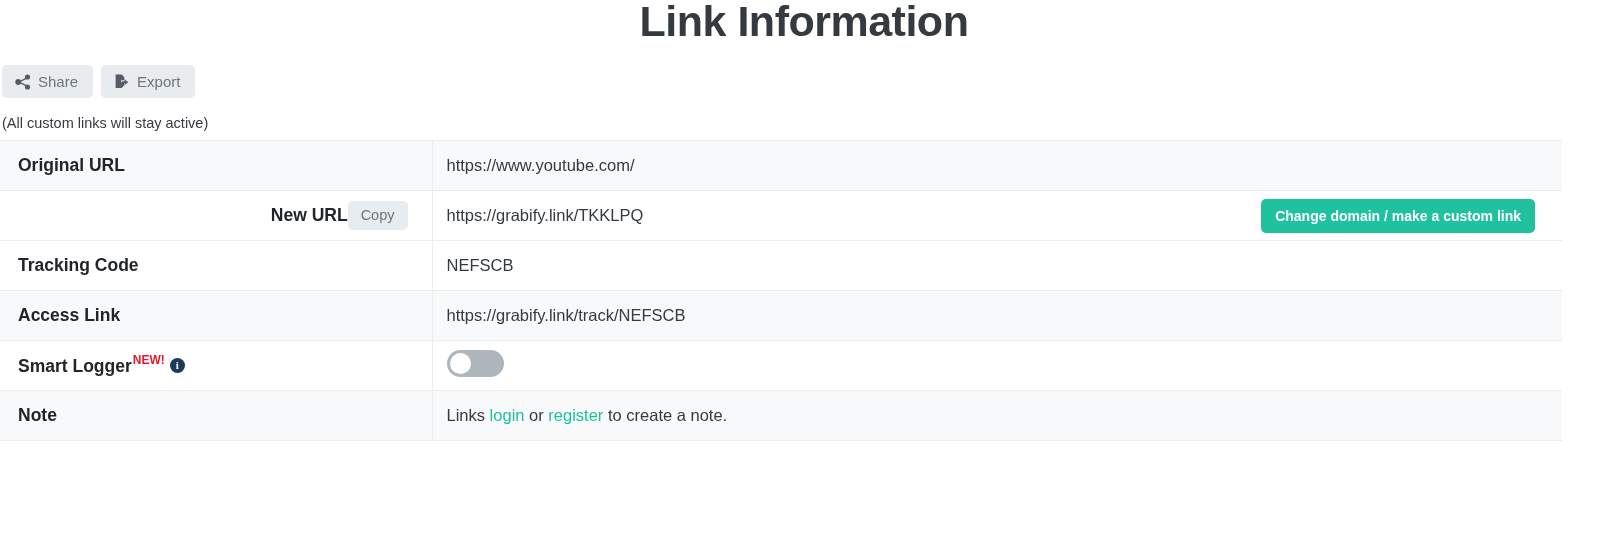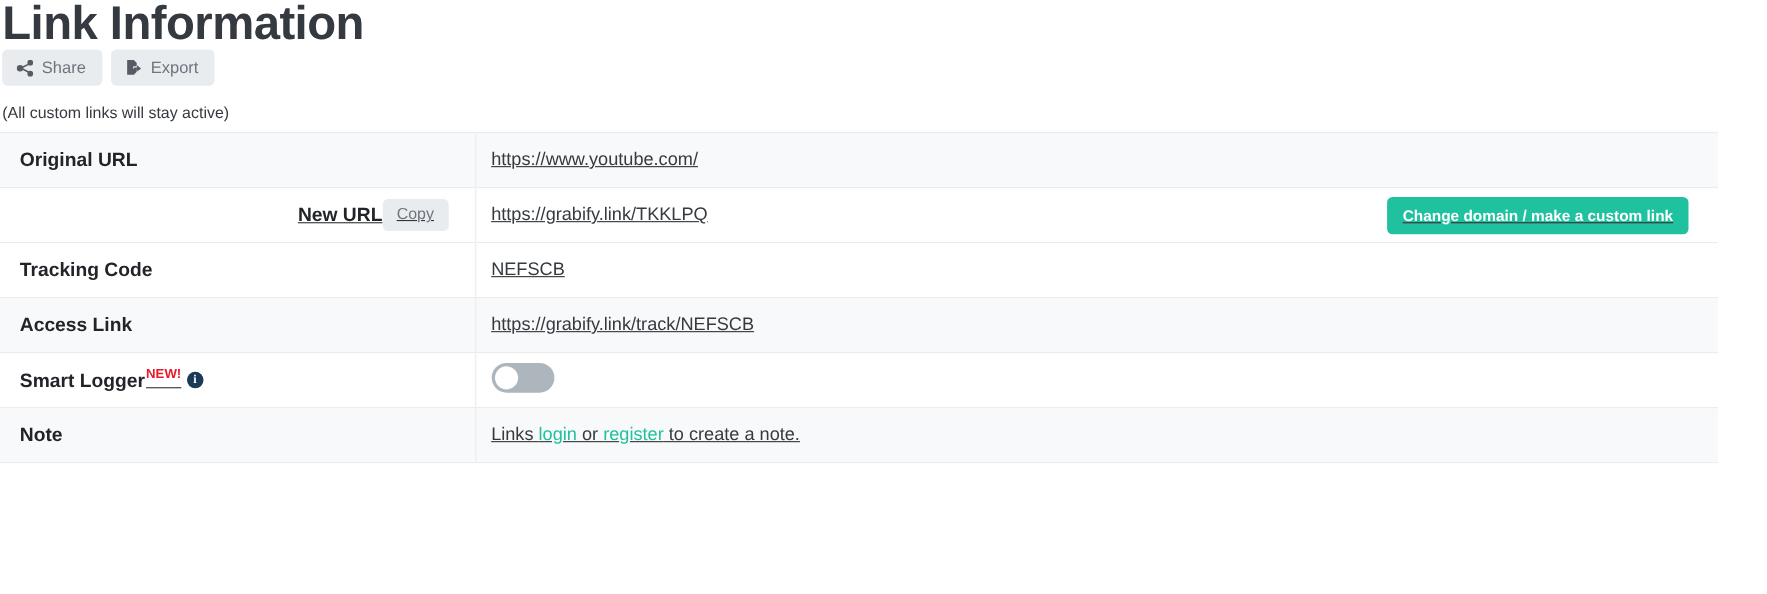--- a/index.html
+++ b/index.html
@@ -25,25 +25,26 @@
 
   
   .page-title {
     font-size: 43px;
     font-weight: bold;
     line-height: 1;
     color: #343a40;
     margin: 0;
     padding: 0px 0 0 2px;
     letter-spacing: -0.5px;
+    text-align: center;
   }
 
   
   .toolbar {
-    margin: 2px 0 0 2px;
+    margin: 22px 0 0 2px;
     display: flex;
     gap: 8px;
   }
   .btn-tool {
     display: inline-flex;
     align-items: center;
     gap: 7px;
     background: #e9ecef;
     border: none;
     border-radius: 5px;
@@ -82,21 +83,20 @@
     table-layout: fixed;
     font-size: 16px;
   }
   .info-table tr { border-bottom: 1px solid #ececec; }
   .info-table tr:first-child { border-top: 1px solid #ececec; }
   .info-table td {
     padding: 0;
     vertical-align: middle;
     height: 50px;
     box-sizing: border-box;
-    text-decoration: underline;
   }
   .info-table tr.stripe { background: #f8f9fa; }
   .info-table tr.plain  { background: #ffffff; }
 
   td.label-cell {
     width: 432px;
     border-right: 1px solid #ececec;
     padding-left: 18px;
     padding-right: 10px;
     position: relative;

